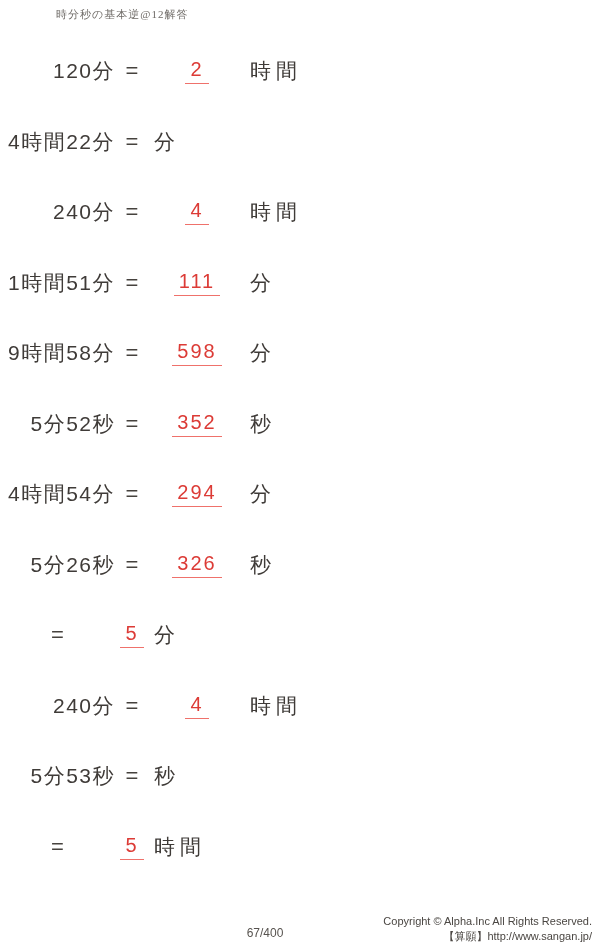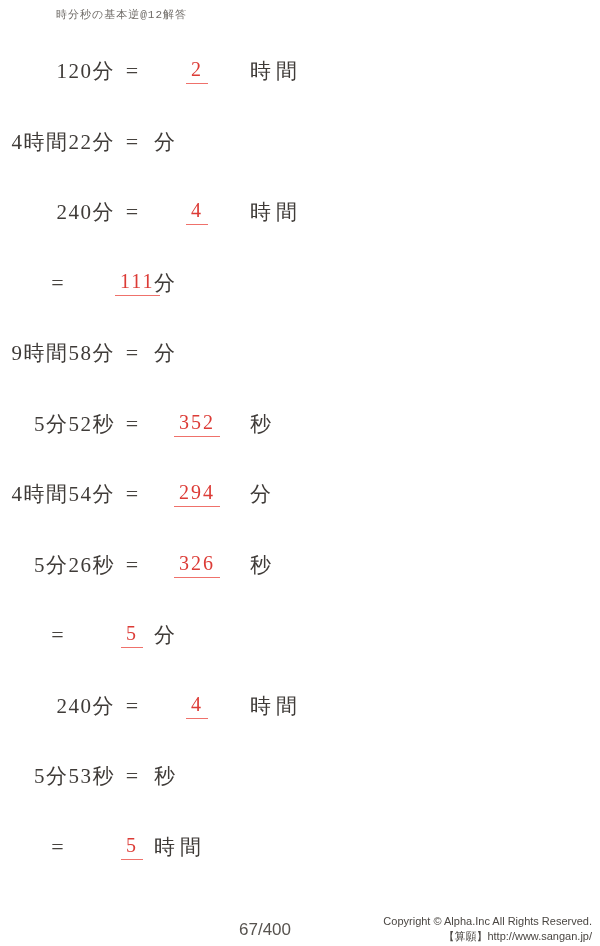--- a/index.html
+++ b/index.html
@@ -9,40 +9,39 @@
     height: 946px;
     background: #ffffff;
     overflow: hidden;
     font-family: "Liberation Sans", "DejaVu Sans", sans-serif;
     color: #3f3b38;
   }
   .doc-title {
     position: absolute;
     top: 7px;
     left: 28px;
-    font-family: Liberation Mono, monospace;
+    font-family: Liberation Serif, serif;
     font-size: 11px;
     letter-spacing: 1px;
     color: #6e6a66;
     padding-left: 28px;
   }
   #rows {
     position: absolute;
     top: 36px;
     left: 0;
     width: 600px;
     display: flex;
     flex-direction: column;
   }
   .row {
     height: 70.5px;
     display: grid;
     grid-template-columns: 115px 34px 96px 86px 1fr;
     align-items: center;
-    font-family: Liberation Serif, serif;
   }
   .q {
     text-align: right;
     font-size: 21px;
     letter-spacing: 1.5px;
     white-space: nowrap;
   }
   .eq {
     text-align: center;
     font-size: 22px;
@@ -64,21 +63,21 @@
     letter-spacing: 5px;
     text-indent: 5px;
     white-space: nowrap;
   }
   .page-number {
     position: absolute;
     left: 230px;
     bottom: 6px;
     width: 70px;
     text-align: center;
-    font-size: 17px;
+    font-size: 12px;
     color: #57534f;
   }
   .copyright {
     position: absolute;
     right: 8px;
     bottom: 3px;
     text-align: right;
     font-size: 11px;
     line-height: 14.5px;
     color: #4a4642;
@@ -108,29 +107,31 @@
 
   <div class="row">
     <span class="q">240分</span>
     <span class="eq">=</span>
     <span class="ans-wrap"><span class="ans">4</span></span>
     <span class="unit">時間</span>
     <span></span>
   </div>
 
   <div class="row">
+    <span class="q">1時間51分</span>
     <span class="eq">=</span>
     <span class="ans-wrap"><span class="ans">111</span></span>
     <span class="unit">分</span>
     <span></span>
   </div>
 
   <div class="row">
     <span class="q">9時間58分</span>
     <span class="eq">=</span>
+    <span class="ans-wrap"><span class="ans">598</span></span>
     <span class="unit">分</span>
     <span></span>
   </div>
 
   <div class="row">
     <span class="q">5分52秒</span>
     <span class="eq">=</span>
     <span class="ans-wrap"><span class="ans">352</span></span>
     <span class="unit">秒</span>
     <span></span>

